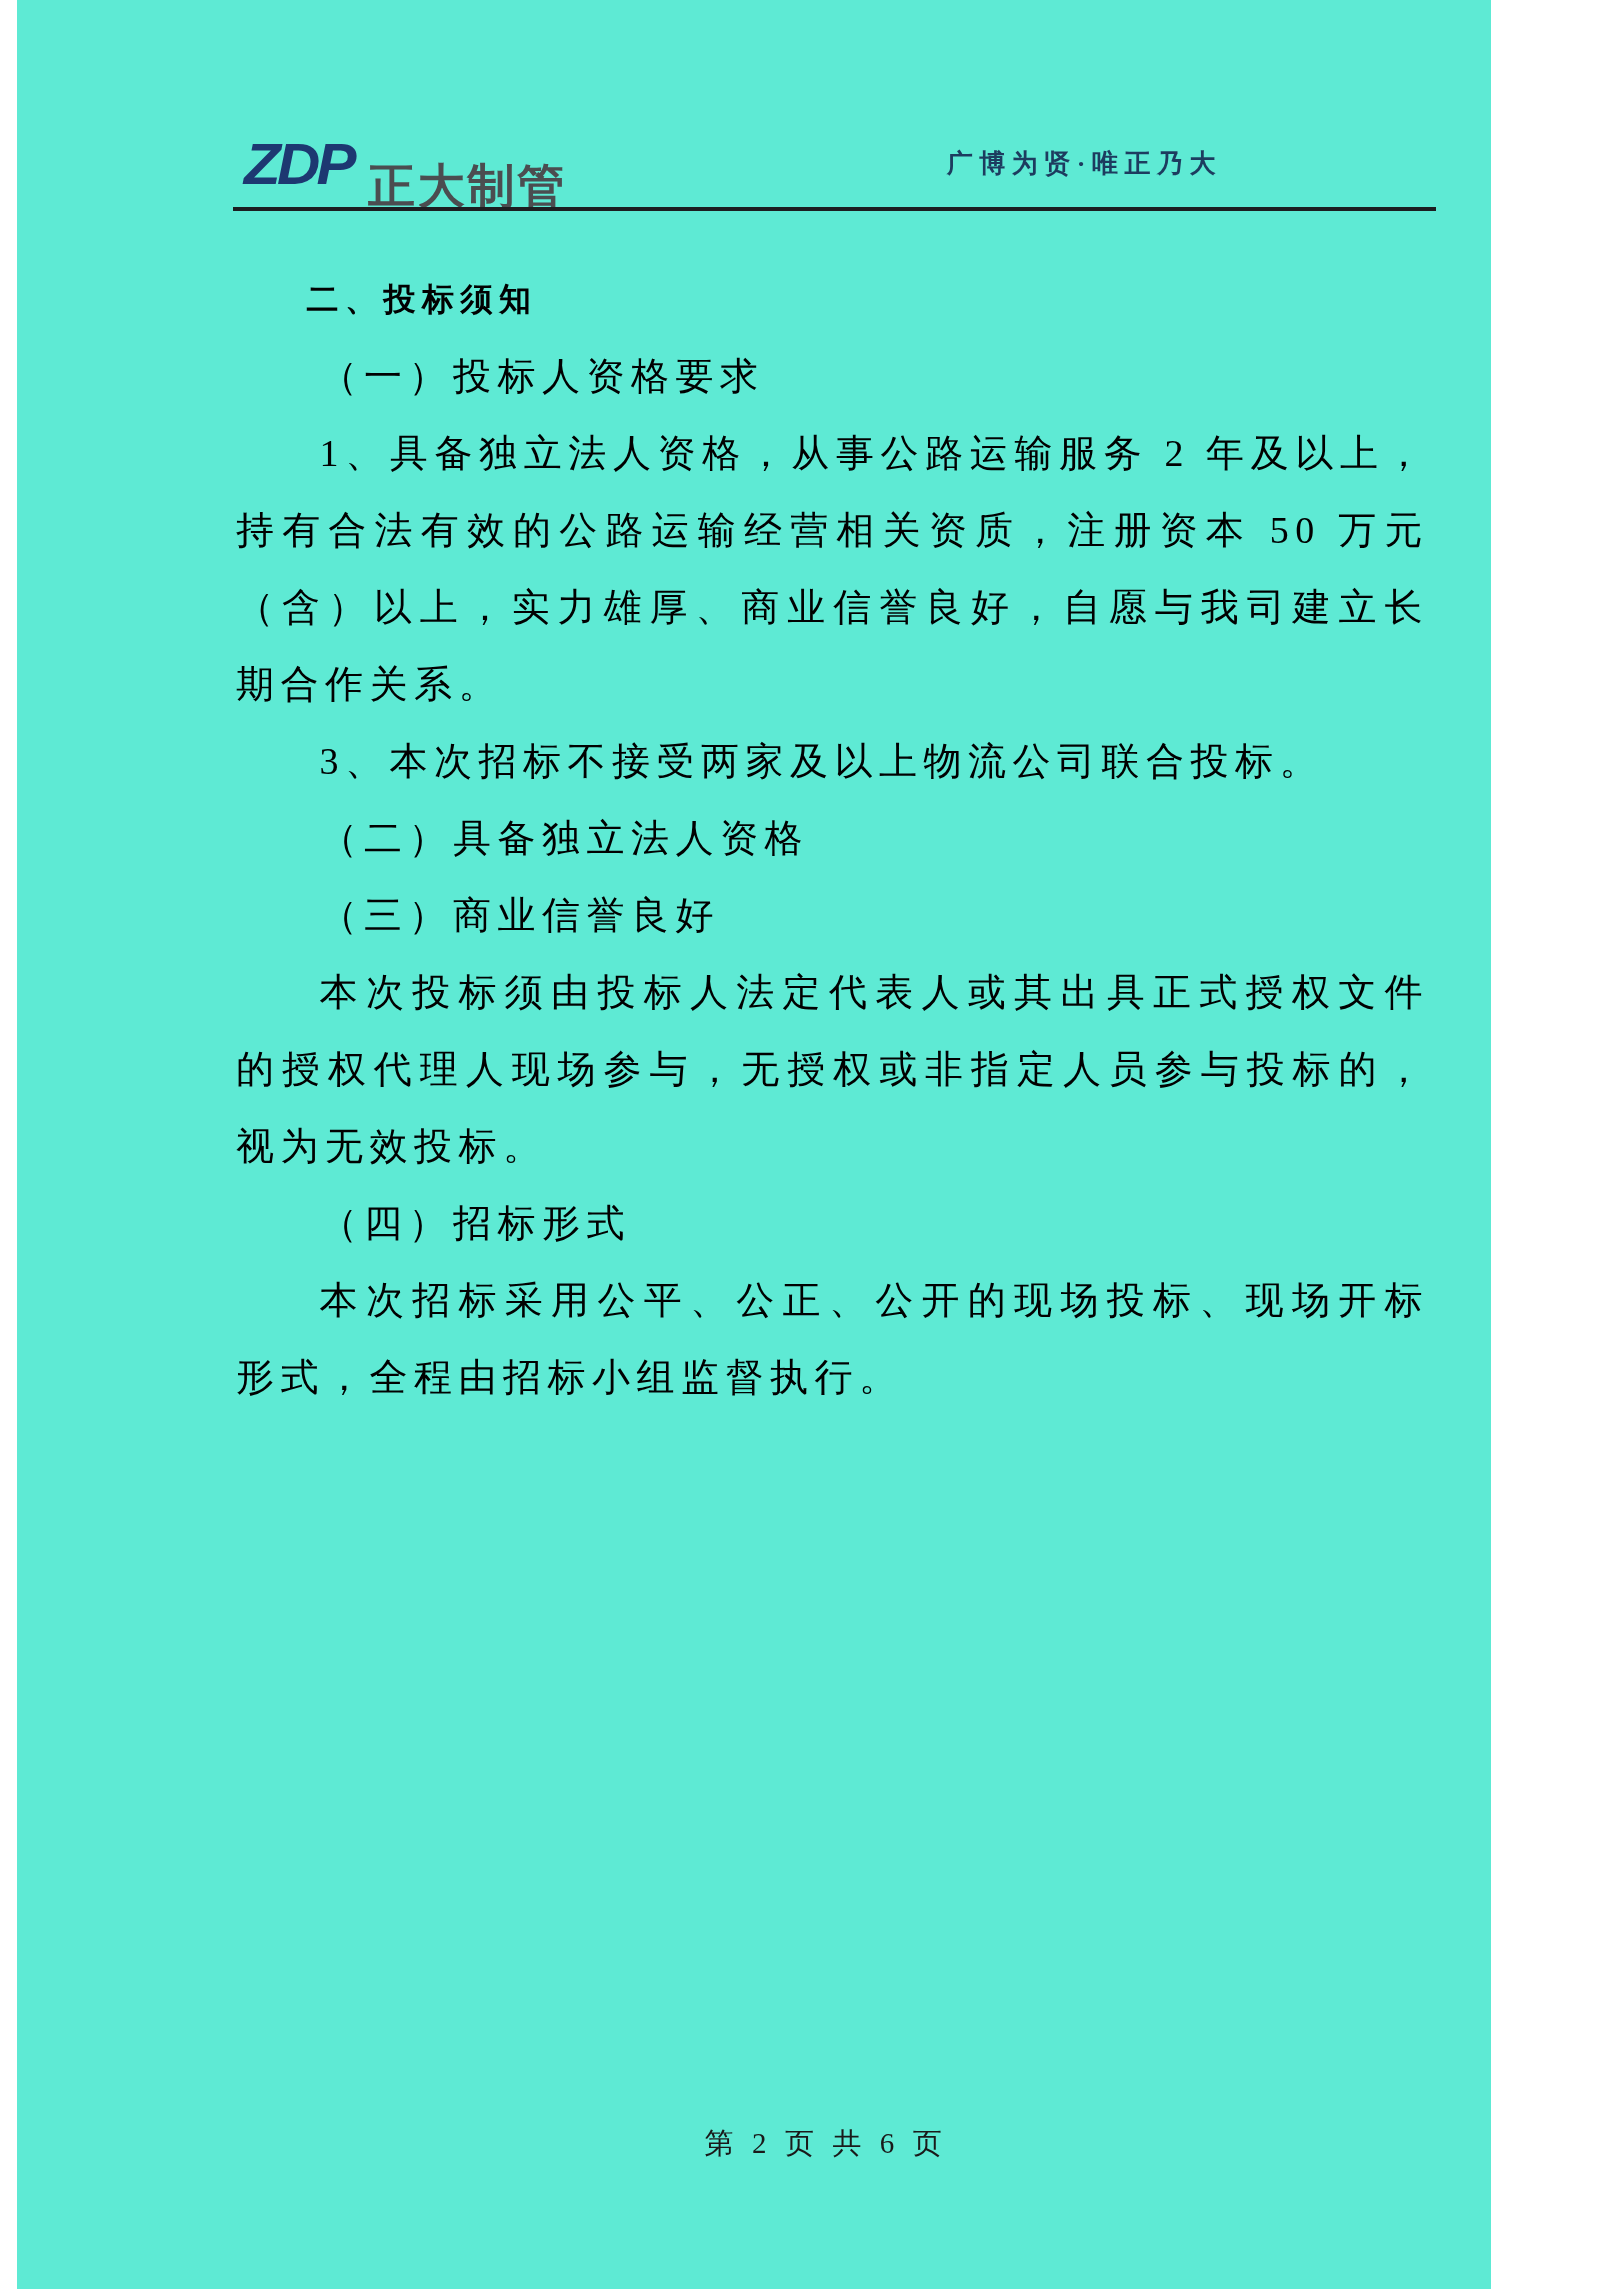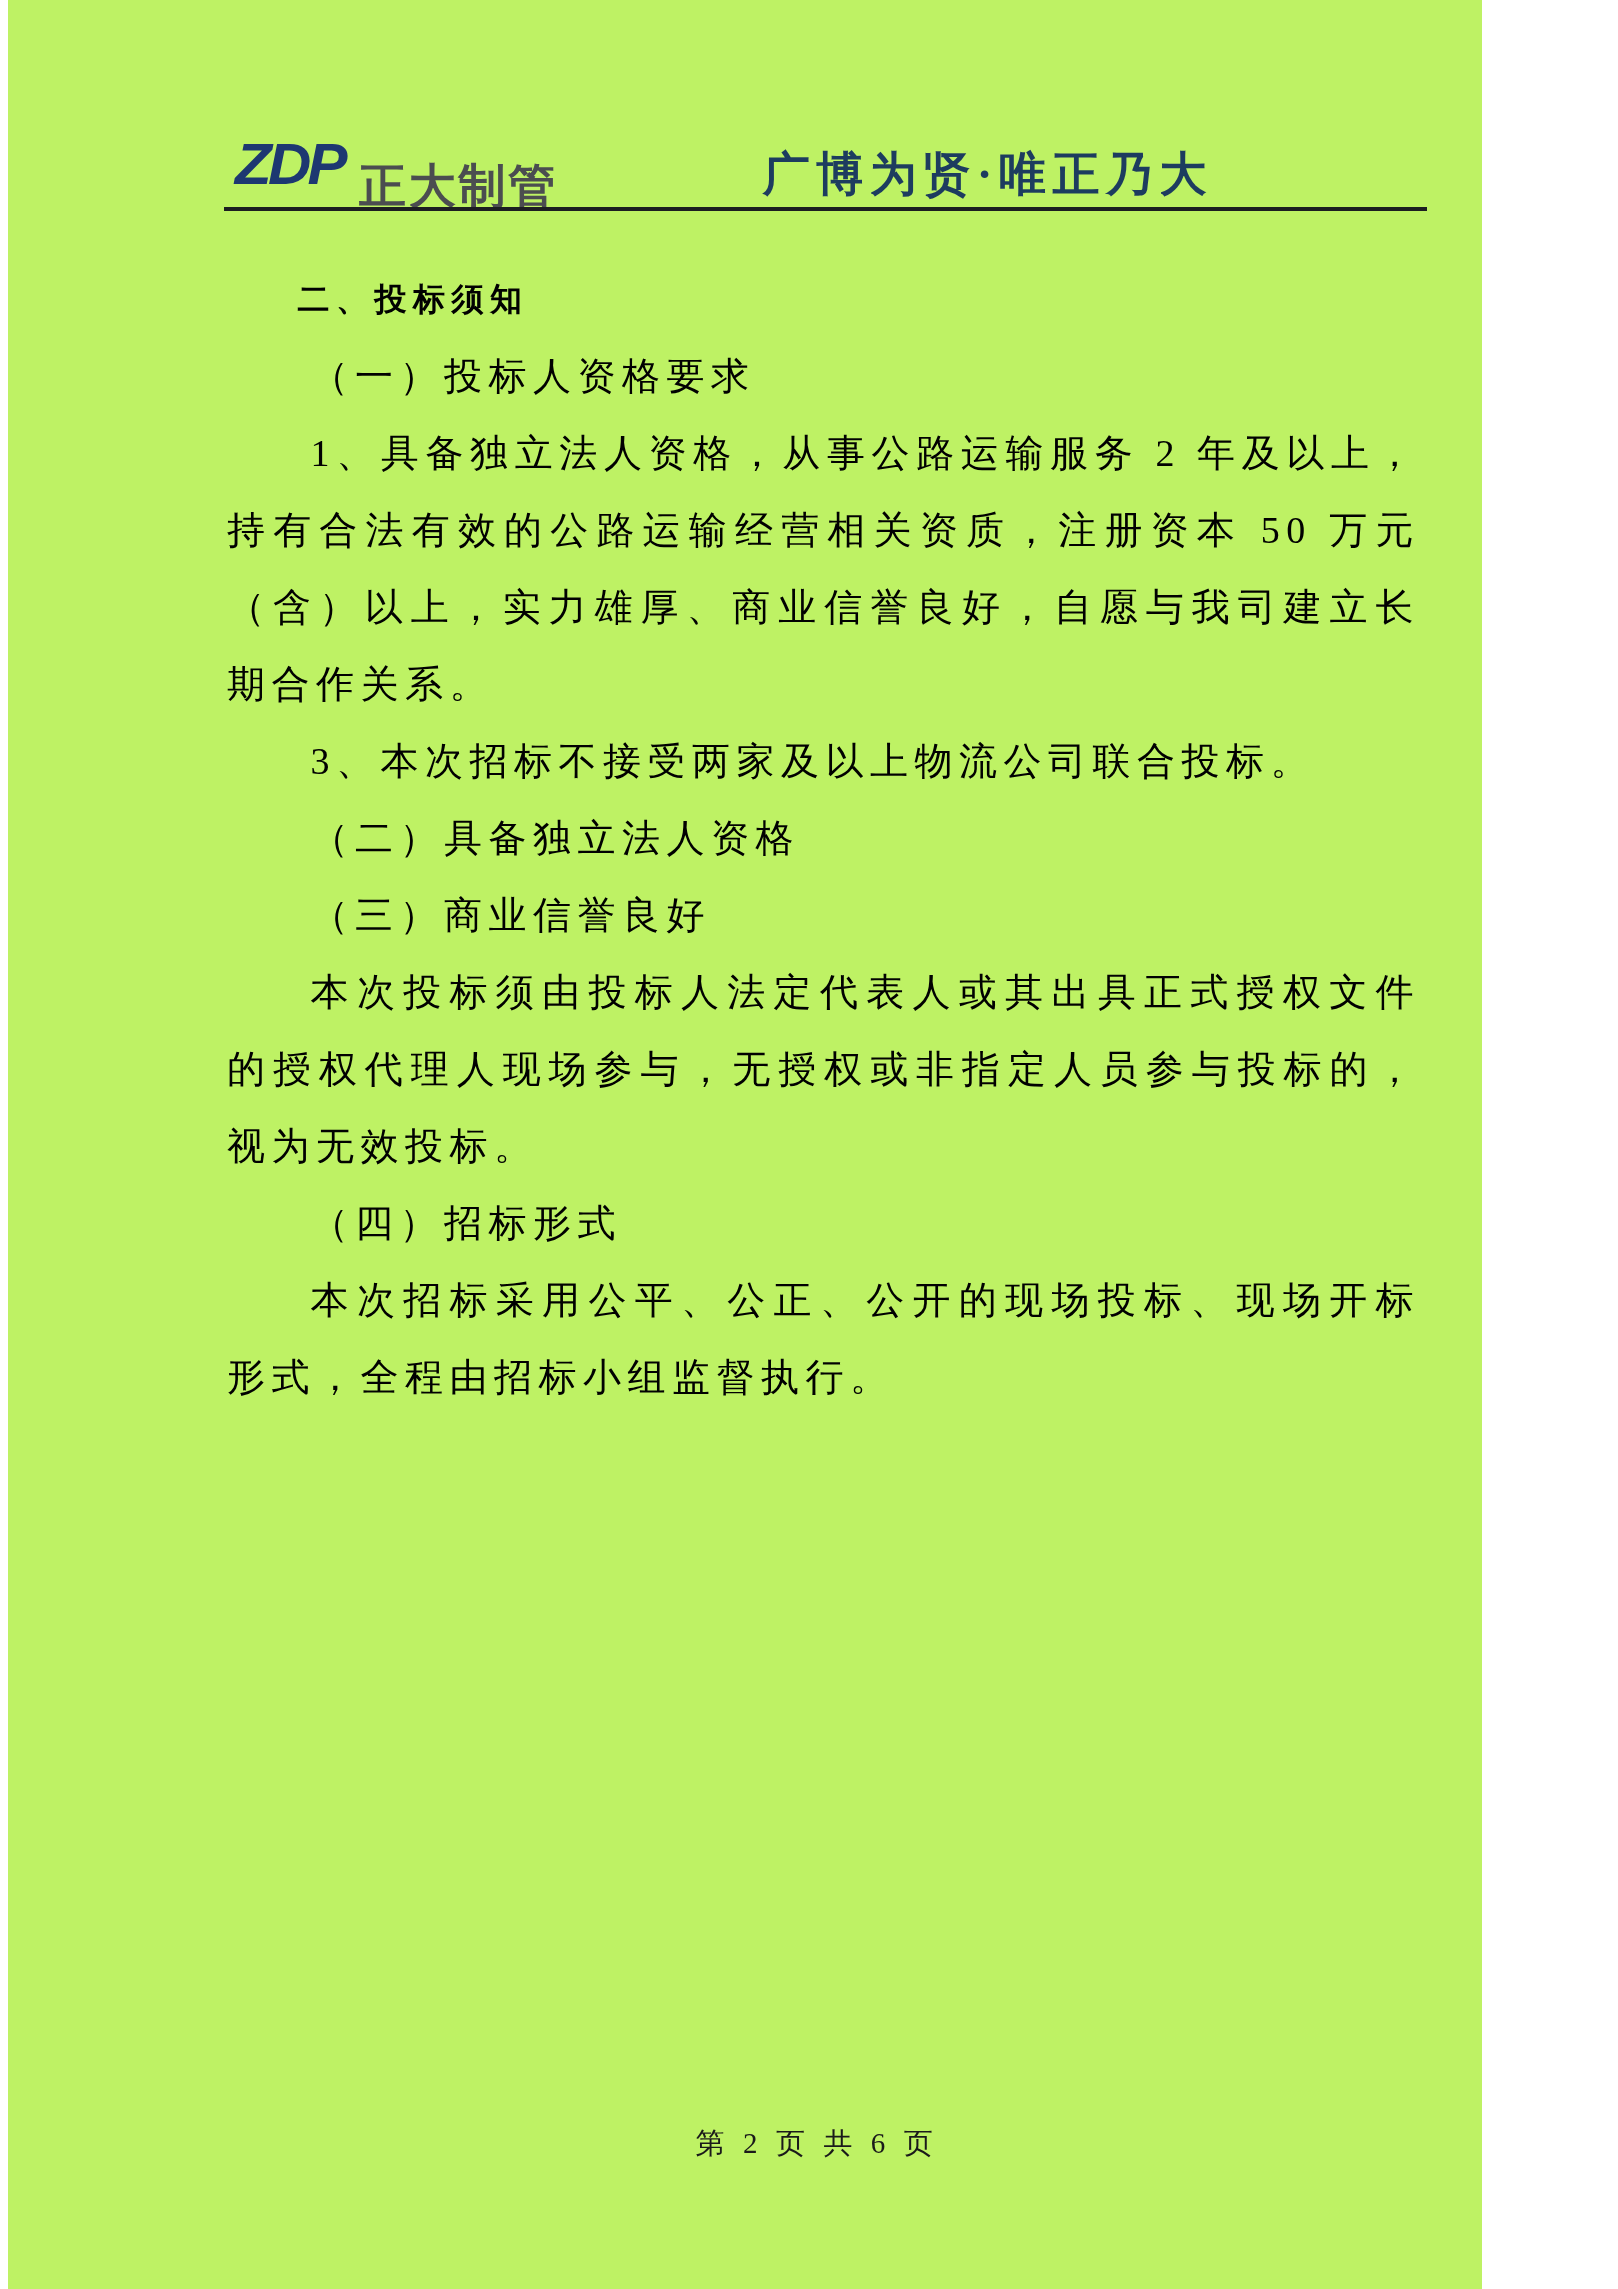--- a/index.html
+++ b/index.html
@@ -9,24 +9,24 @@
   }
   body {
     width: 1618px;
     height: 2290px;
     position: relative;
     font-family: "Liberation Serif", serif;
     color: #000000;
   }
   .page {
     position: absolute;
-    left: 8px; top: 0;
+    left: 17px; top: 0;
     width: 1474px;
     height: 2290px;
-    background: #bef264;
+    background: #5eead4;
     overflow: hidden;
   }
   
   .header-logo {
     position: absolute;
     left: 227px;
     top: 136px;
     height: 58px;
     display: flex;
     align-items: center;
@@ -51,21 +51,21 @@
     letter-spacing: 2.8px;
     color: #4b4d50;
     margin-top: 41px;
   }
   .header-slogan {
     position: absolute;
     top: 151px;
     right: 269px;
     font-family: "Liberation Serif", serif;
     font-weight: bold;
-    font-size: 47px;
+    font-size: 26px;
     line-height: 1;
     letter-spacing: 6.5px;
     color: #1d3c5f;
     white-space: nowrap;
   }
   .header-rule {
     position: absolute;
     left: 216px;
     top: 207px;
     width: 1203px;

